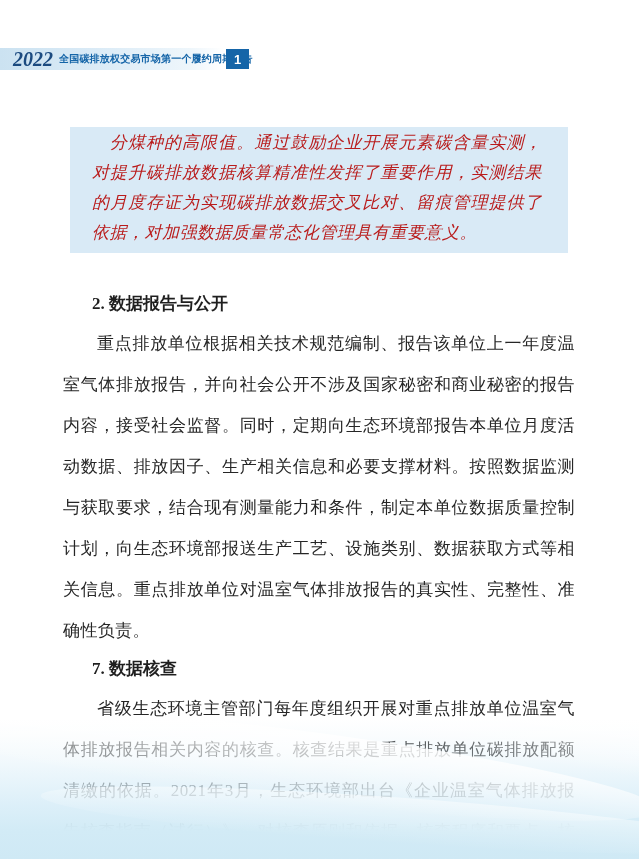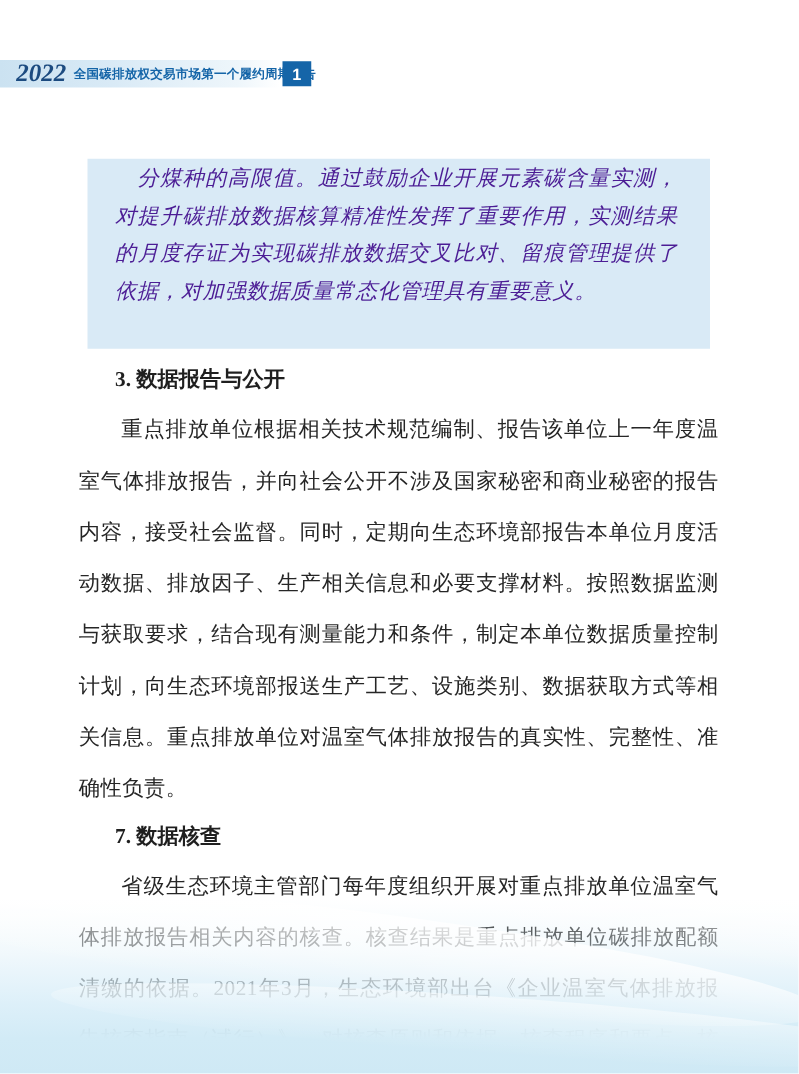--- a/index.html
+++ b/index.html
@@ -65,31 +65,31 @@
     align-items: center;
     justify-content: center;
   }
 
   
   .info-box {
     position: absolute;
     top: 127px;
     left: 70px;
     width: 498px;
-    height: 152px;
+    height: 126px;
     box-sizing: border-box;
     background: #d9eaf6;
     padding: 1px 26px 0 22px;
     font-size: 17px;
     line-height: 30px;
     font-style: italic;
     letter-spacing: 0.5px;
     text-align: justify;
     text-indent: 18px;
-    color: #4c1d95;
+    color: #b91c1c;
     overflow: hidden;
   }
 
   
   .content {
     position: absolute;
     top: 292px;
     left: 63px;
     width: 512px;
   }
@@ -162,21 +162,21 @@
       <span class="header-title">全国碳排放权交易市场第一个履约周期报告</span>
     </div>
     <div class="page-badge">1</div>
   </div>
 
   <div class="info-box">
     <span>分煤种的高限值。通过鼓励企业开展元素碳含量实测，对提升碳排放数据核算精准性发挥了重要作用，实测结果的月度存证为实现碳排放数据交叉比对、留痕管理提供了依据，对加强数据质量常态化管理具有重要意义。</span>
   </div>
 
   <div class="content">
-    <h2 class="section-heading">3. 数据报告与公开</h2>
+    <h2 class="section-heading">2. 数据报告与公开</h2>
     <p class="body-para">重点排放单位根据相关技术规范编制、报告该单位上一年度温室气体排放报告，并向社会公开不涉及国家秘密和商业秘密的报告内容，接受社会监督。同时，定期向生态环境部报告本单位月度活动数据、排放因子、生产相关信息和必要支撑材料。按照数据监测与获取要求，结合现有测量能力和条件，制定本单位数据质量控制计划，向生态环境部报送生产工艺、设施类别、数据获取方式等相关信息。重点排放单位对温室气体排放报告的真实性、完整性、准确性负责。</p>
 
     <h2 class="section-heading">7. 数据核查</h2>
     <p class="body-para">省级生态环境主管部门每年度组织开展对重点排放单位温室气体排放报告相关内容的核查。核查结果是重点排放单位碳排放配额清缴的依据。2021年3月，生态环境部出台《企业温室气体排放报告核查指南（试行）》，对核查原则和依据、核查程序和要点、核查复核以及信息公开等内容作出规定。省级生态环境主管部门组织对重点排放单位温室气体排放</p>
   </div>
 
   <div class="wave-footer">
     <div class="wave-streak streak-1"></div>
     <div class="wave-streak streak-2"></div>
     <div class="wave-streak streak-3"></div>

